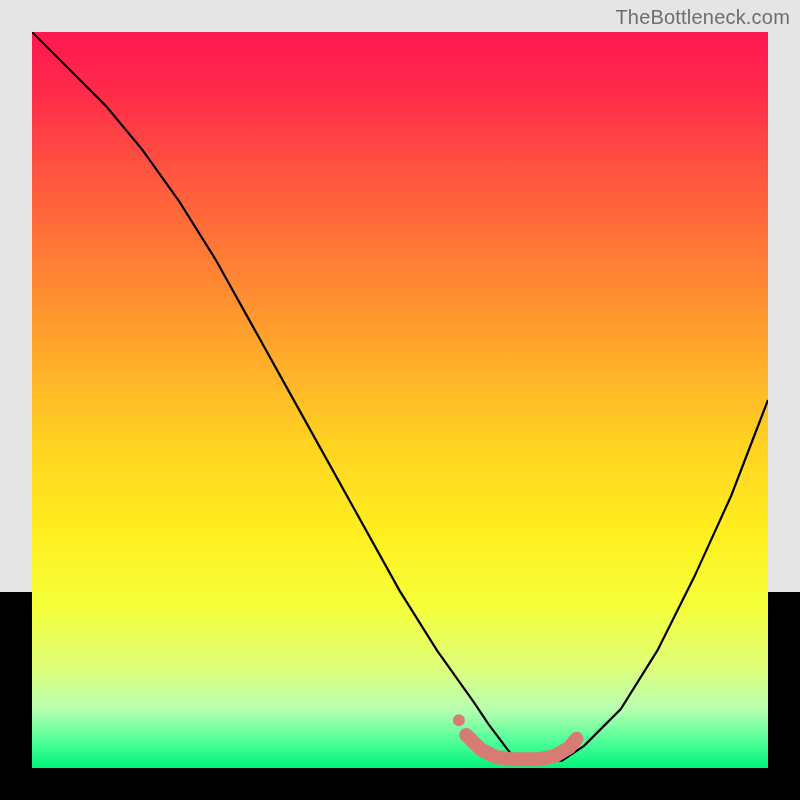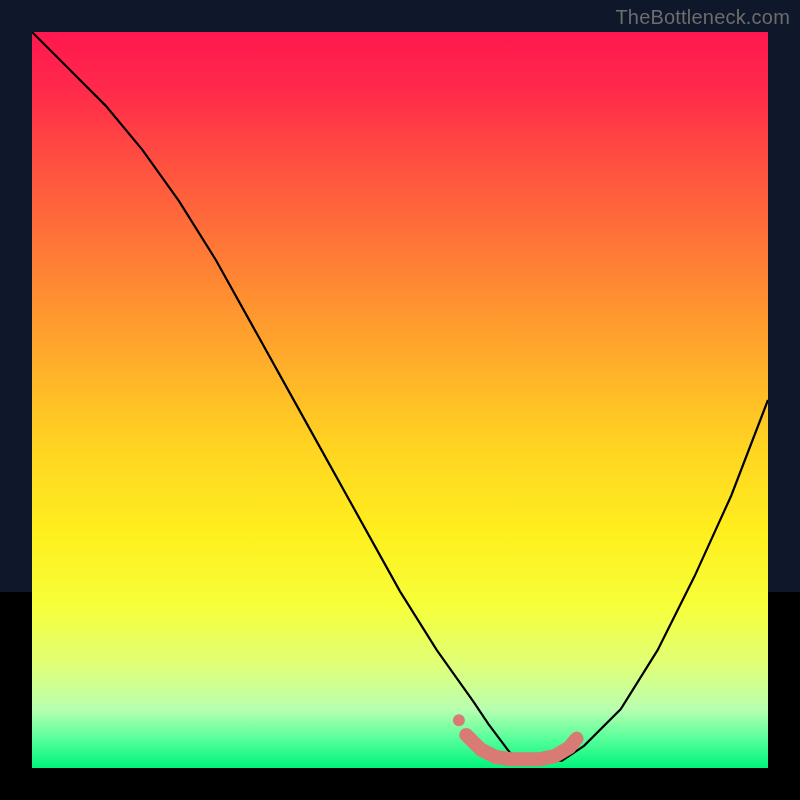--- a/index.html
+++ b/index.html
@@ -10,21 +10,21 @@
     background: #000;
     overflow: hidden;
     font-family: Arial, Helvetica, sans-serif;
   }
   .frame {
     position: absolute;
     left: 0;
     top: 0;
     width: 800px;
     height: 592px;
-    background: #0f172a;
+    background: #e5e5e5;
   }
   .plot {
     position: absolute;
     left: 32px;
     top: 32px;
     width: 736px;
     height: 736px;
     overflow: hidden;
   }
   .gradient {

